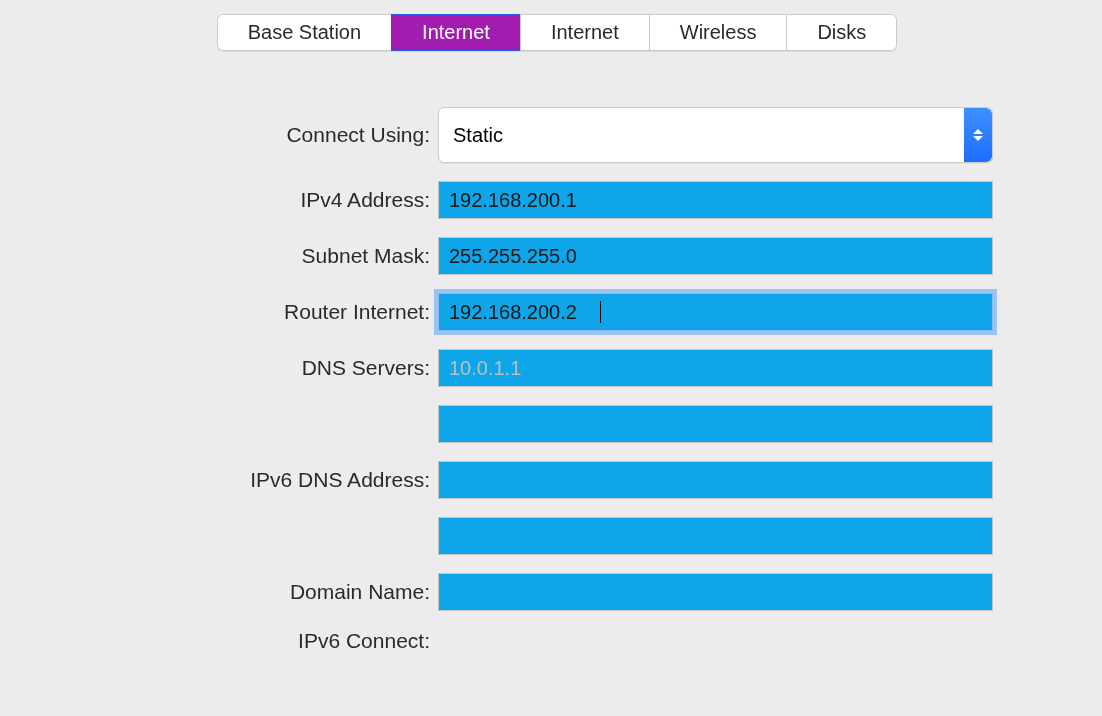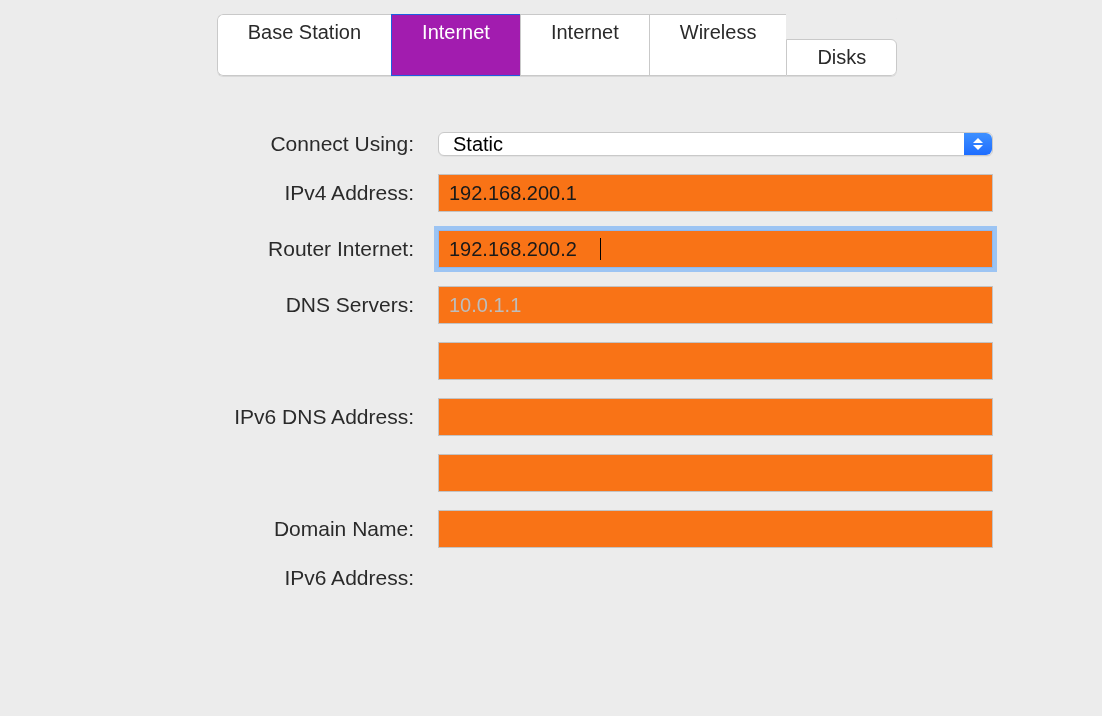--- a/index.html
+++ b/index.html
@@ -25,21 +25,21 @@
     .tab {
       background: #fff;
       border: 1px solid #c9c9c9;
       border-right-width: 0;
       padding: 6px 30px;
       font-size: 20px;
       color: #2a2a2a;
       cursor: default;
       user-select: none;
     }
-    .tab:last-child { border-right-width: 1px; margin-top: 25px; }
+    .tab:last-child { border-right-width: 1px; }
     .tab:first-child { border-top-left-radius: 6px; border-bottom-left-radius: 6px; }
     .tab:last-child { border-top-right-radius: 6px; border-bottom-right-radius: 6px; }
     .tab.active {
       background: #a21caf;
       color: #fff;
       border-color: #1d5fe0;
     }
     .form {
       margin-top: 56px;
       padding: 0 20px;
@@ -47,29 +47,29 @@
     .row {
       display: flex;
       align-items: center;
       margin-bottom: 18px;
     }
     .label {
       width: 418px;
       text-align: right;
       font-size: 21px;
       color: #2a2a2a;
-      padding-right: 24px;
+      padding-right: 8px;
     }
     .field-wrap {
       width: 555px;
       position: relative;
     }
     .select {
       width: 100%;
-      height: 24px;
+      height: 56px;
       background: #fff;
       border: 1px solid #c9c9c9;
       border-radius: 6px;
       font-size: 20px;
       padding: 0 42px 0 14px;
       display: flex;
       align-items: center;
       box-shadow: 0 1px 0 rgba(0,0,0,.04);
       position: relative;
     }
@@ -89,21 +89,21 @@
     .caret-up, .caret-down {
       width: 0; height: 0;
       border-left: 5px solid transparent;
       border-right: 5px solid transparent;
     }
     .caret-up   { border-bottom: 5px solid #fff; }
     .caret-down { border-top: 5px solid #fff; }
     input.text {
       width: 100%;
       height: 38px;
-      background: #f97316;
+      background: #0ea5e9;
       border: 1px solid #c3c3c3;
       font-size: 20px;
       padding: 0 10px;
       color: #1a1a1a;
       outline: none;
     }
     input.text::placeholder { color: #bdbdbd; }
     .row.focused .field-wrap {
       border-radius: 0;
     }
@@ -148,20 +148,26 @@
     </div>
   </div>
 
   <div class="row">
     <div class="label">IPv4 Address:</div>
     <div class="field-wrap">
       <input class="text" type="text" value="192.168.200.1" style="">
     </div>
   </div>
 
+  <div class="row">
+    <div class="label">Subnet Mask:</div>
+    <div class="field-wrap">
+      <input class="text" type="text" value="255.255.255.0" style="">
+    </div>
+  </div>
 
   <div class="row focused">
     <div class="label">Router Internet:</div>
     <div class="field-wrap">
       <input class="text" type="text" value="192.168.200.2" style="">
       <div class="cursor-bar"></div>
     </div>
   </div>
 
   <div class="row">
@@ -193,17 +199,17 @@
   </div>
 
   <div class="row">
     <div class="label">Domain Name:</div>
     <div class="field-wrap">
       <input class="text" type="text" value="" style="">
     </div>
   </div>
 
   <div class="row">
-    <div class="label">IPv6 Address:</div>
+    <div class="label">IPv6 Connect:</div>
     <div class="field-wrap"></div>
   </div>
 
 </div>
 
 </body></html>

